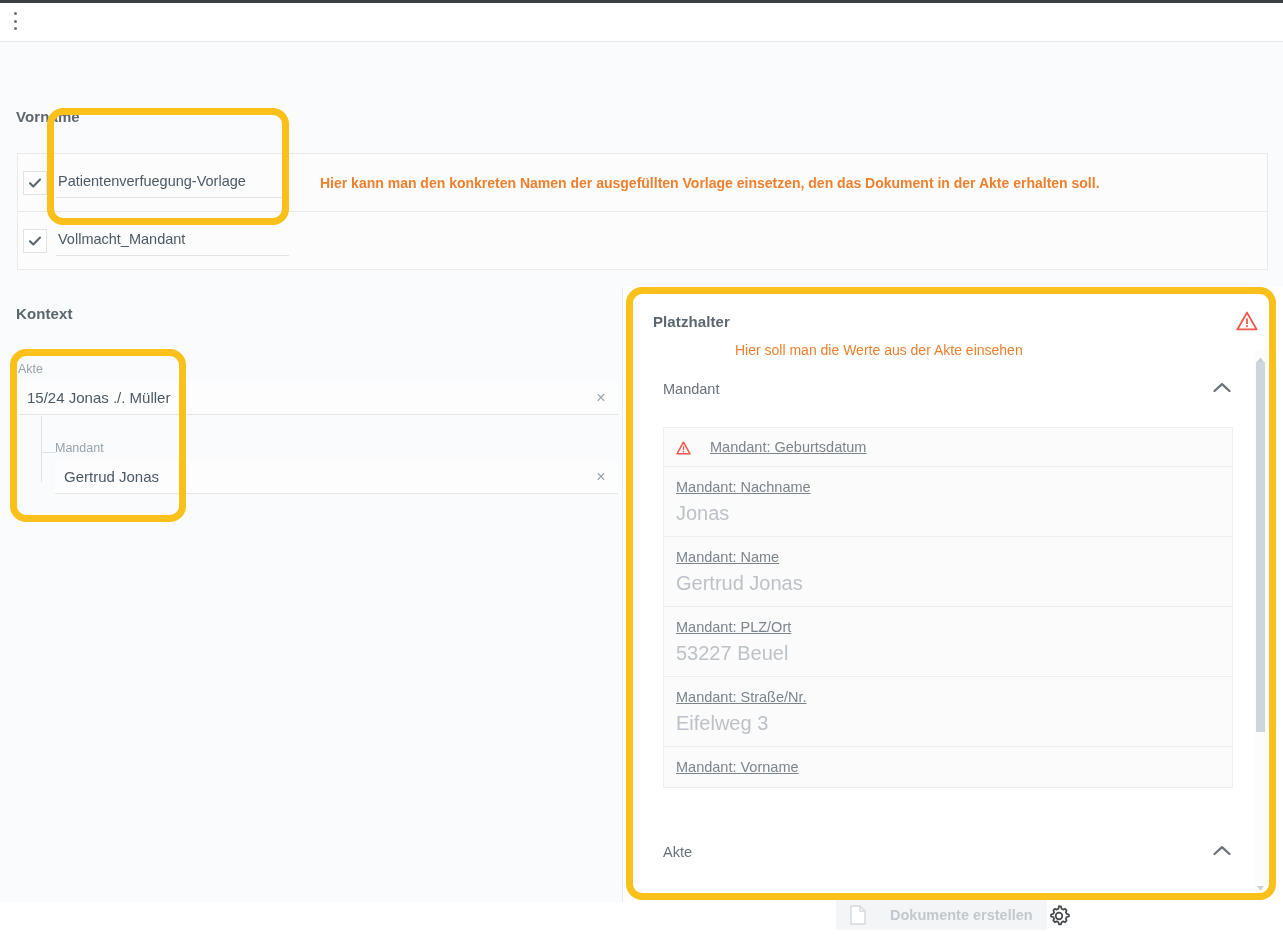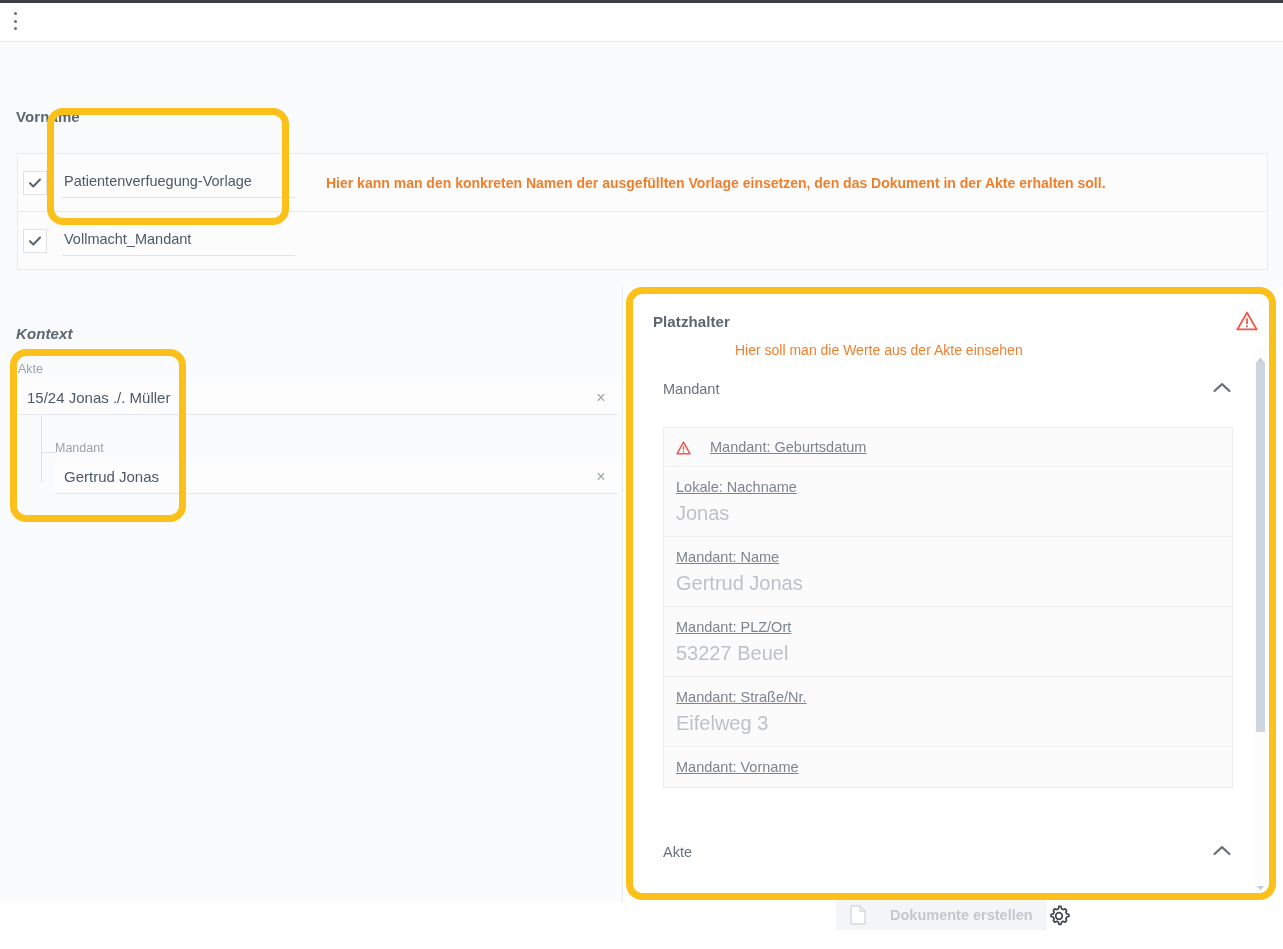--- a/index.html
+++ b/index.html
@@ -47,21 +47,21 @@
   }
   .tpl-check{
     width:34px;display:flex;align-items:center;justify-content:center;flex:0 0 34px;
   }
   .chk{
     width:22px;height:22px;border:1px solid #dfe3e6;background:#fff;
     display:flex;align-items:center;justify-content:center;cursor:pointer;
   }
   .chk svg{display:block;}
   .tpl-name{
-    flex:0 0 233px;margin-left:10px;
+    flex:0 0 233px;margin-left:4px;
   }
   .tpl-name input{
     width:100%;height:30px;box-sizing:border-box;
     border:none;border-bottom:1px solid #dfe3e6;background:transparent;
     font-family:inherit;font-size:14.5px;color:#4b5a66;padding:0 2px 3px 2px;outline:none;
   }
   .tpl-note{
     flex:1;font-size:14px;color:#f07f2c;padding-left:31px;white-space:nowrap;font-weight:bold;
   }
   .btn-row{position:absolute;left:16px;top:248px;display:flex;gap:11px;}
@@ -73,21 +73,21 @@
   .gbtn .plus{font-size:19px;font-weight:400;line-height:1;position:relative;top:-1px;}
 
   
   #lower{
     position:absolute;left:0;top:287px;width:1283px;height:615px;background:#fafbfc;
   }
   #kontext-panel{
     position:absolute;left:0;top:0;width:622px;height:615px;
     background:#fafbfc;border-right:1px solid #e6e8ea;
   }
-  #kontext-title{position:absolute;left:16px;top:38px;font-style:italic;}
+  #kontext-title{position:absolute;left:16px;top:18px;}
   .field-label{
     font-size:12.5px;color:#9aa3ab;
   }
   .ctx-field{
     position:absolute;height:33px;border-bottom:1px solid #e4e7ea;background:#fdfdfd;
     display:flex;align-items:center;
   }
   .ctx-field .val{
     font-size:15px;color:#4b5a66;padding-left:9px;flex:1;
   }
@@ -286,21 +286,21 @@
             <path d="M7.5 1.2 L14 12.8 L1 12.8 Z" fill="none" stroke="#f0564a" stroke-width="1.5" stroke-linejoin="round"></path>
             <rect x="6.85" y="5.2" width="1.3" height="3.9" fill="#f0564a"></rect>
             <rect x="6.85" y="10" width="1.3" height="1.4" fill="#f0564a"></rect>
           </svg>
         </span>
         <span class="ph-key">Mandant: Geburtsdatum</span>
       </div>
     </div>
 
     <div class="ph-row">
-      <span class="ph-key">Lokale: Nachname</span>
+      <span class="ph-key">Mandant: Nachname</span>
       <div class="ph-val">Jonas</div>
     </div>
 
     <div class="ph-row">
       <span class="ph-key">Mandant: Name</span>
       <div class="ph-val">Gertrud Jonas</div>
     </div>
 
     <div class="ph-row">
       <span class="ph-key">Mandant: PLZ/Ort</span>

